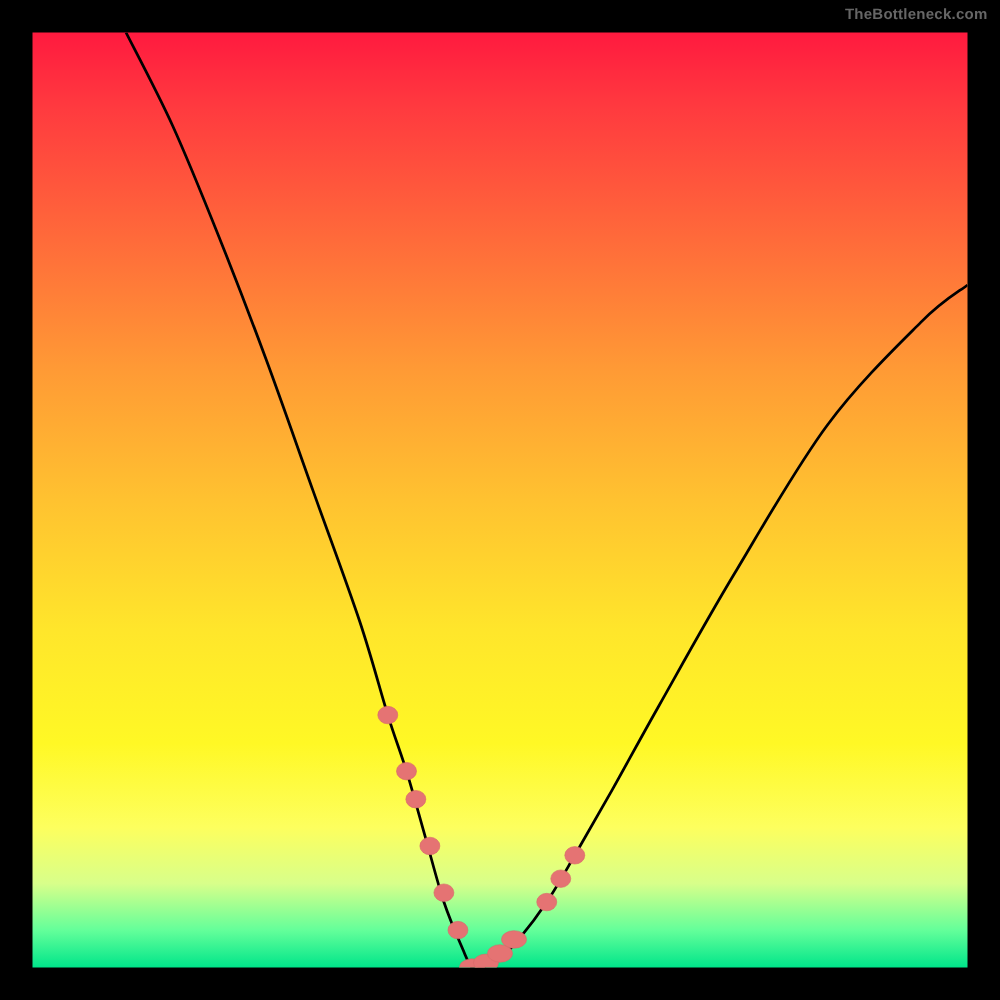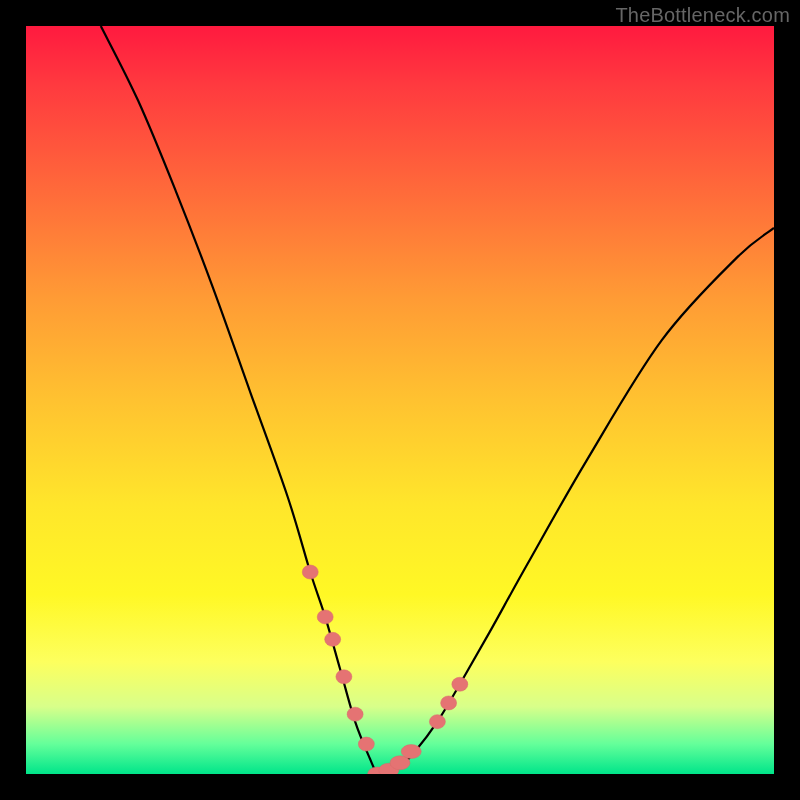--- a/index.html
+++ b/index.html
@@ -28,22 +28,22 @@
       #fdff5e 85%,
       #d8ff8a 91%,
       #64ff9a 96%,
       #00e58a 100%);
   }
   .watermark {
     position: absolute;
     top: 4px;
     right: 10px;
     color: #666;
-    font-size: 20px;
-    font-weight: 400;
+    font-size: 12px;
+    font-weight: 700;
     letter-spacing: 0.2px;
     z-index: 5;
   }
   svg.plot {
     position: absolute;
     left: 0;
     top: 0;
     width: 748px;
     height: 748px;
   }

